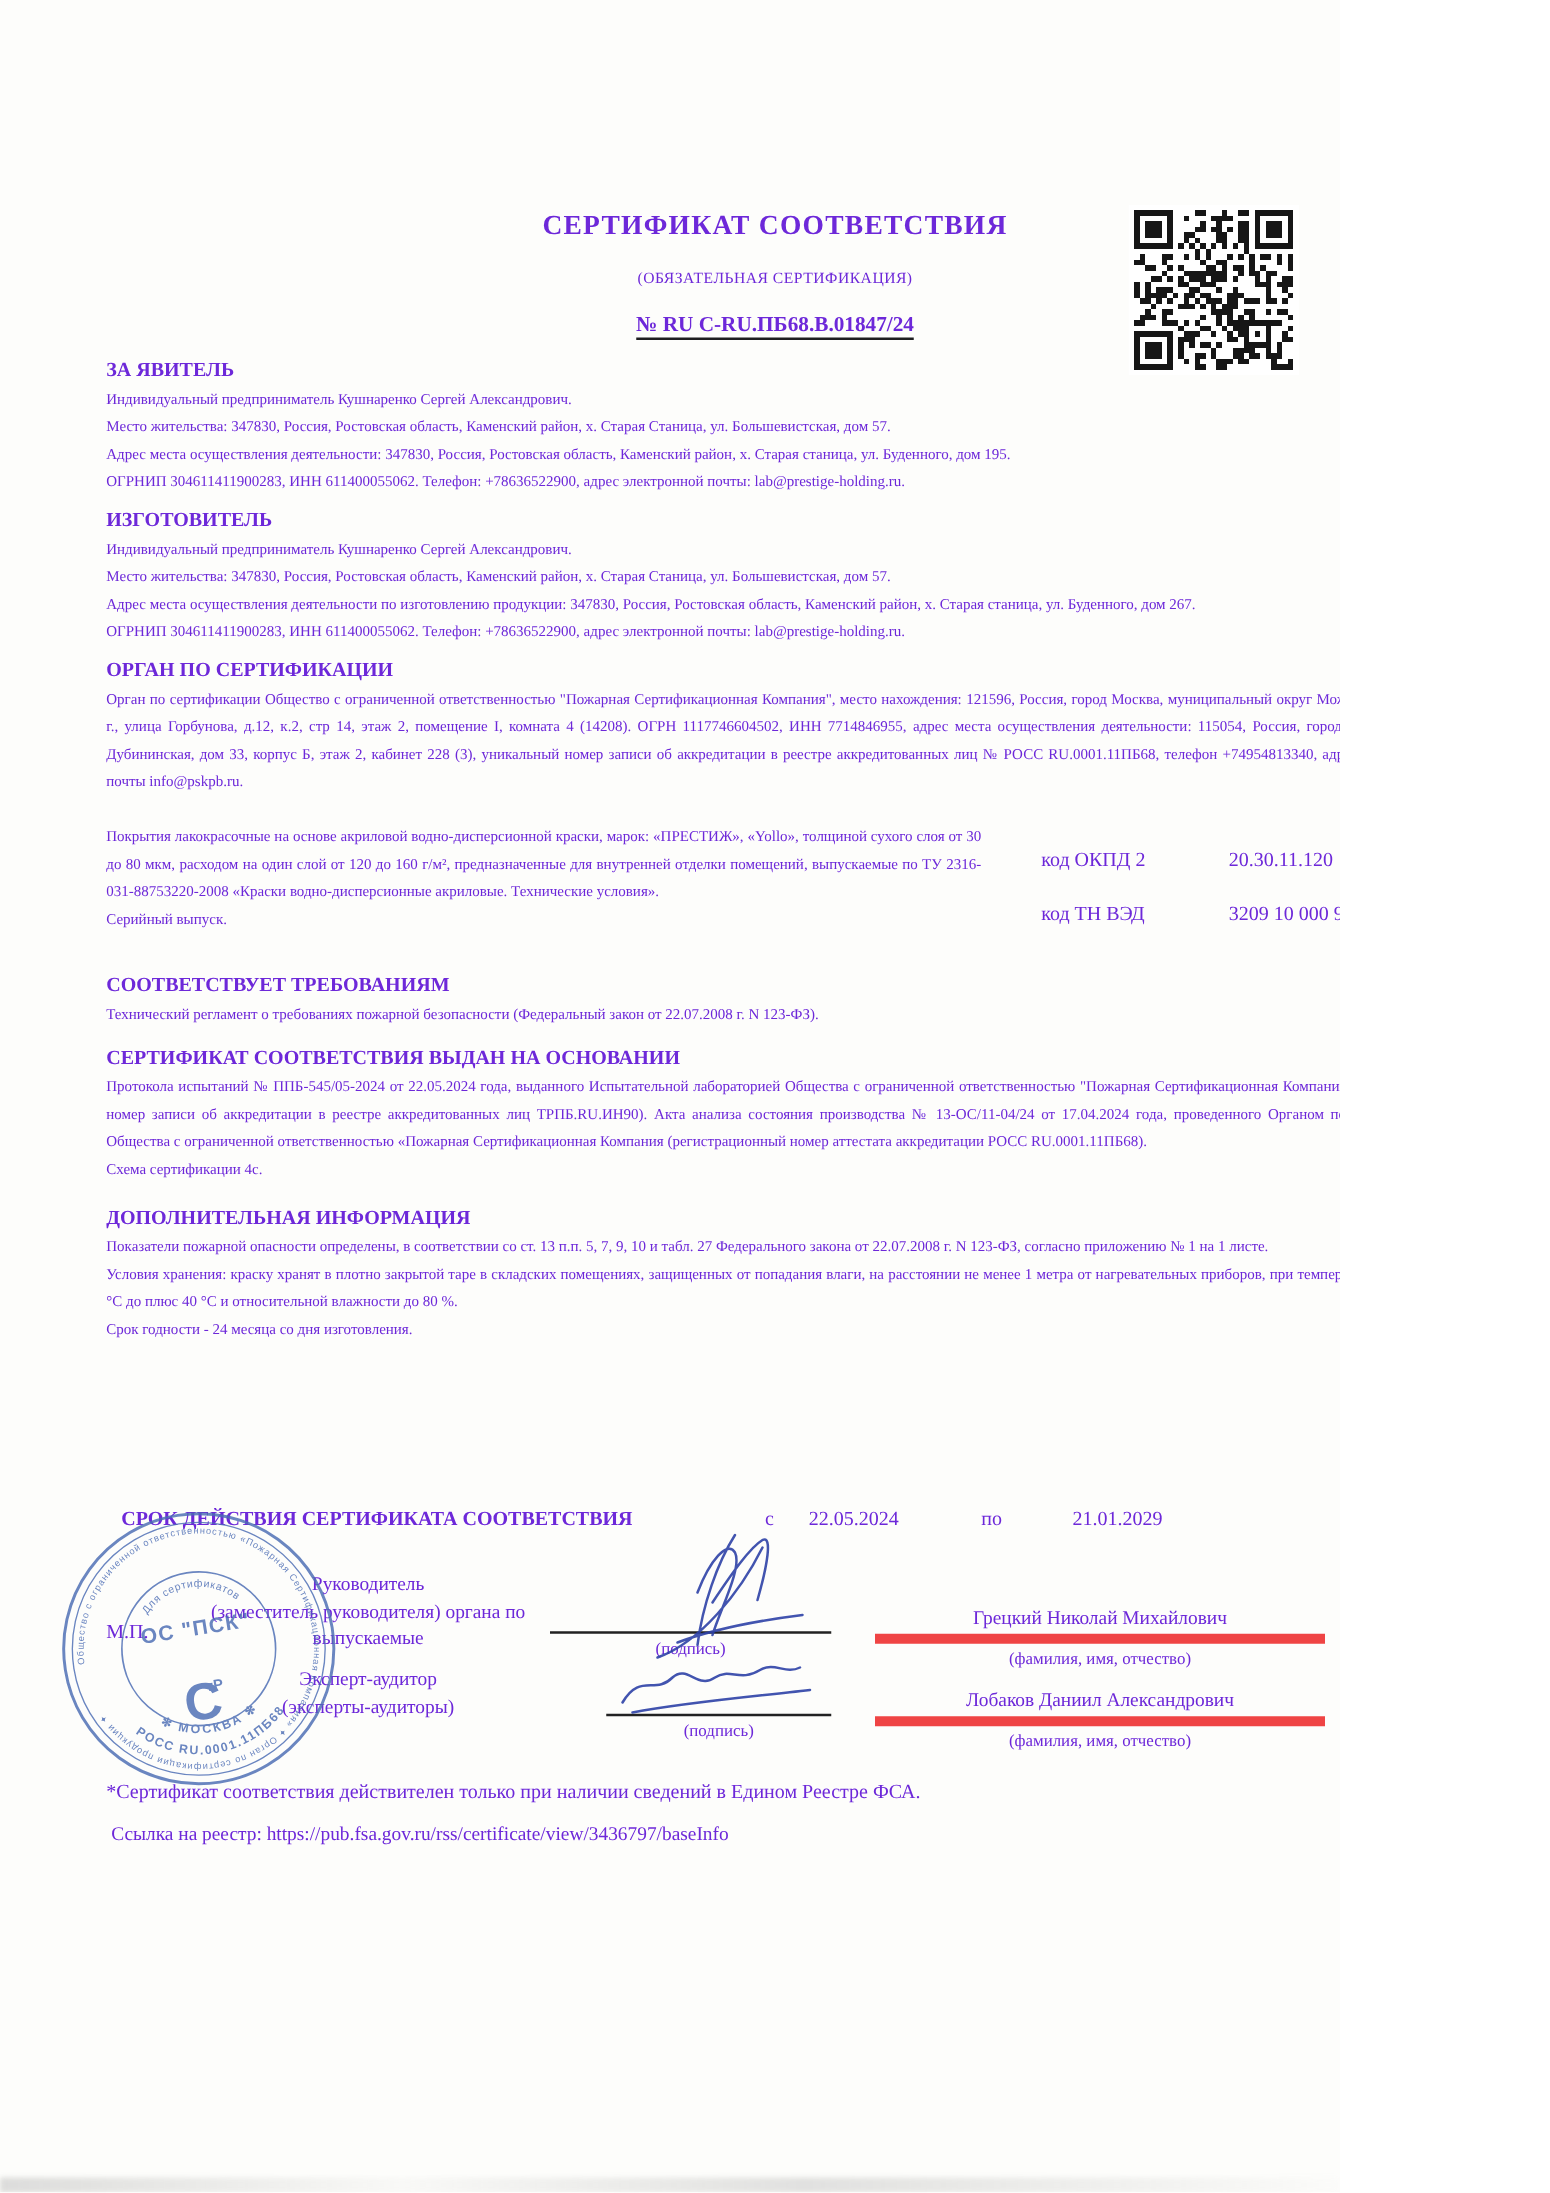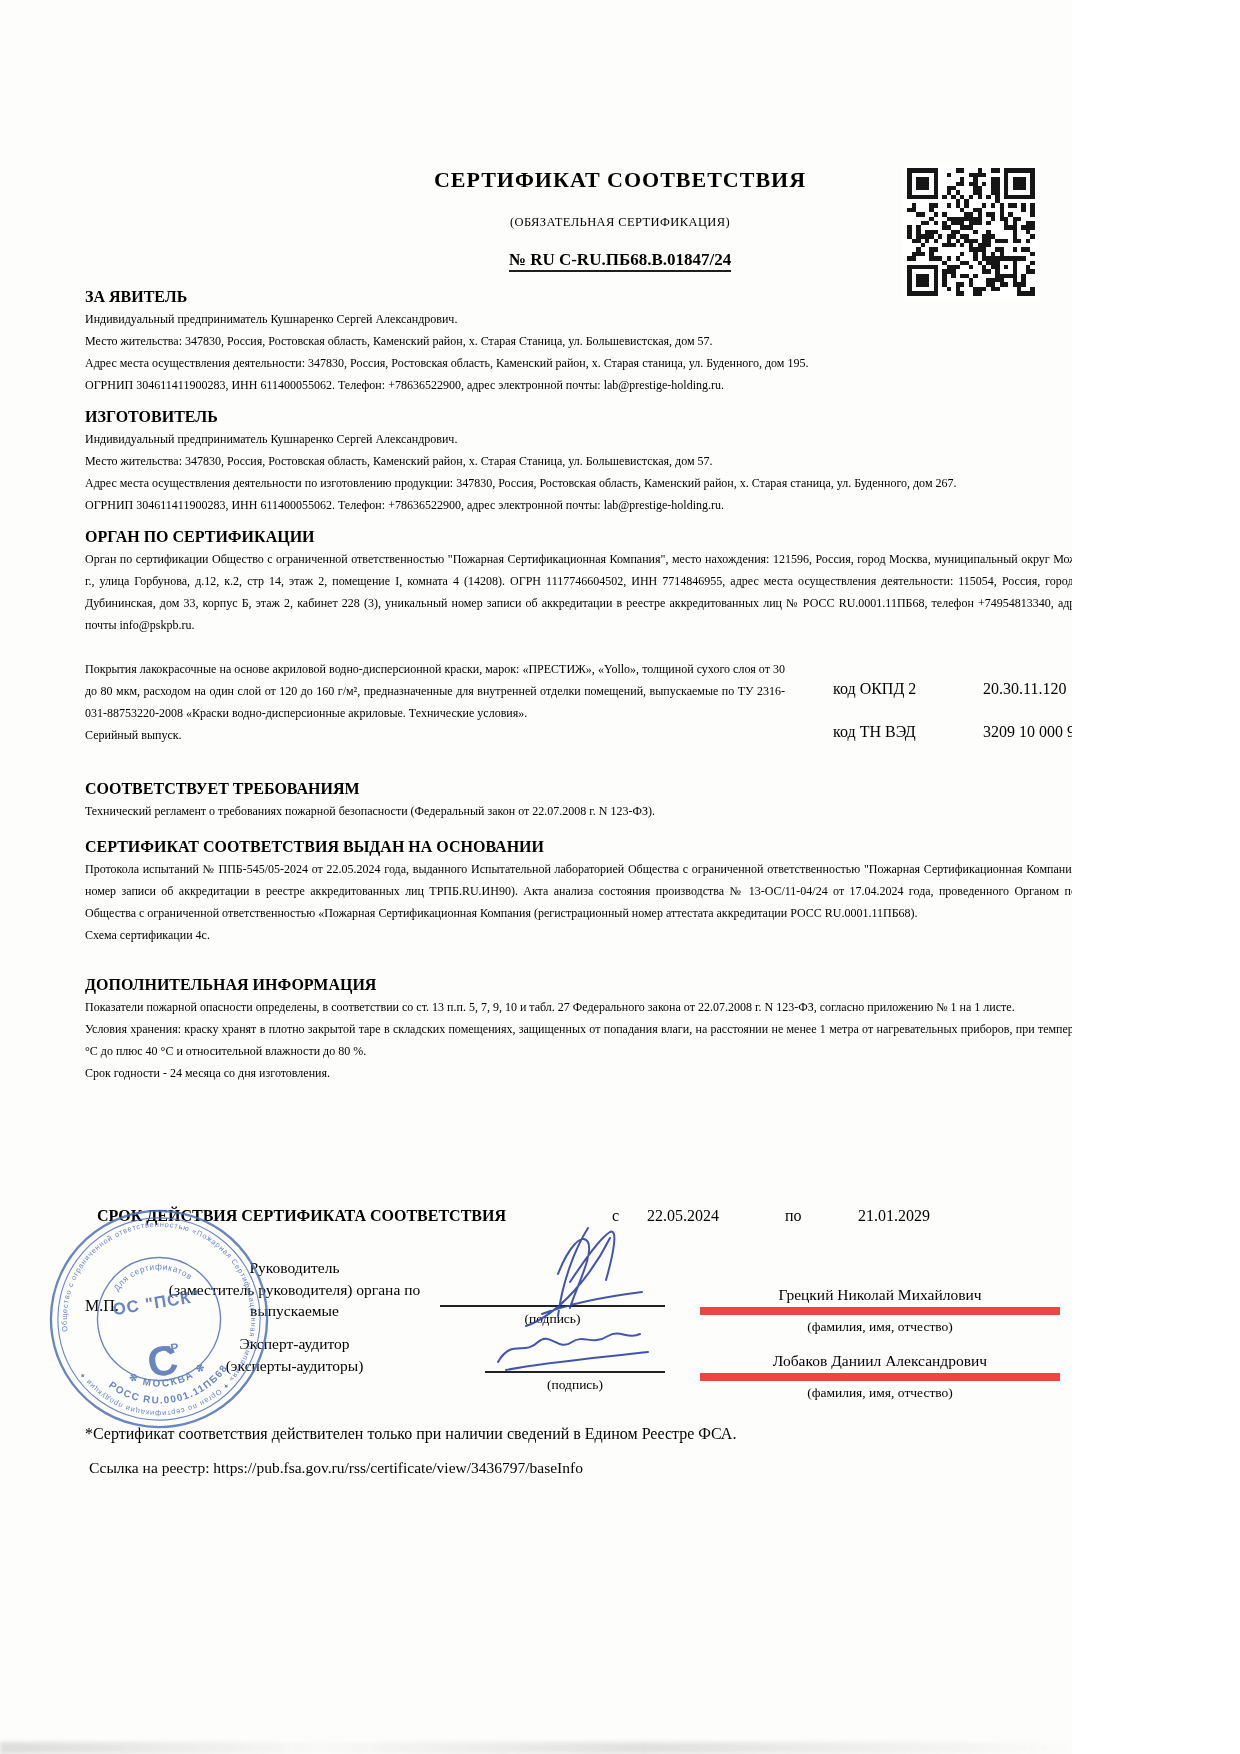--- a/index.html
+++ b/index.html
@@ -1,30 +1,30 @@
 <!DOCTYPE html>
 <html><head>
 <meta charset="utf-8">
 <style>
   html,body{margin:0;padding:0;background:#ffffff;}
-  .page{position:relative;width:1072px;height:1754px;background:#fdfdfb;color:#000000;
+  .page{position:relative;width:1072px;height:1754px;background:#fdfdfb;color:#6d28d9;
         font-family:"Liberation Serif",serif;overflow:hidden;}
   .content{position:absolute;top:168px;left:85px;width:1070px;}
   .title{text-align:center;font-size:22px;font-weight:bold;letter-spacing:1px;line-height:24px;}
   .subtitle{text-align:center;font-size:12.5px;letter-spacing:.4px;margin-top:22px;line-height:16px;}
   .certnum{text-align:center;font-size:17px;font-weight:bold;margin-top:19px;line-height:22px;}
   .certnum span{border-bottom:2px solid #1e1e20;padding-bottom:1px;}
   h2{font-size:16px;line-height:22px;margin:0;font-weight:bold;}
   p{margin:0;font-size:12px;line-height:22px;text-align:justify;}
   .sec{margin-top:10px;}
   .sec-applicant{margin-top:15px;}
   .sec-product{margin-top:22px;}
   .sec-compliance{margin-top:32px;}
   .sec-basis{margin-top:14px;}
-  .sec-additional{margin-top:28px;}
+  .sec-additional{margin-top:18px;}
   .prodwrap{display:flex;align-items:flex-start;}
   .prodtext{width:700px;flex:none;margin-right:12px;}
   .codes{flex:1;padding-top:20px;}
   .coderow{display:flex;font-size:16px;line-height:22px;margin-left:36px;}
   .coderow.row2{margin-top:21px;}
   .codelabel{width:150px;flex:none;}
   
   .qr{position:absolute;left:903px;top:164px;width:136px;height:136px;background:#fff;}
   .qr svg{width:100%;height:100%;shape-rendering:crispEdges;}
   

